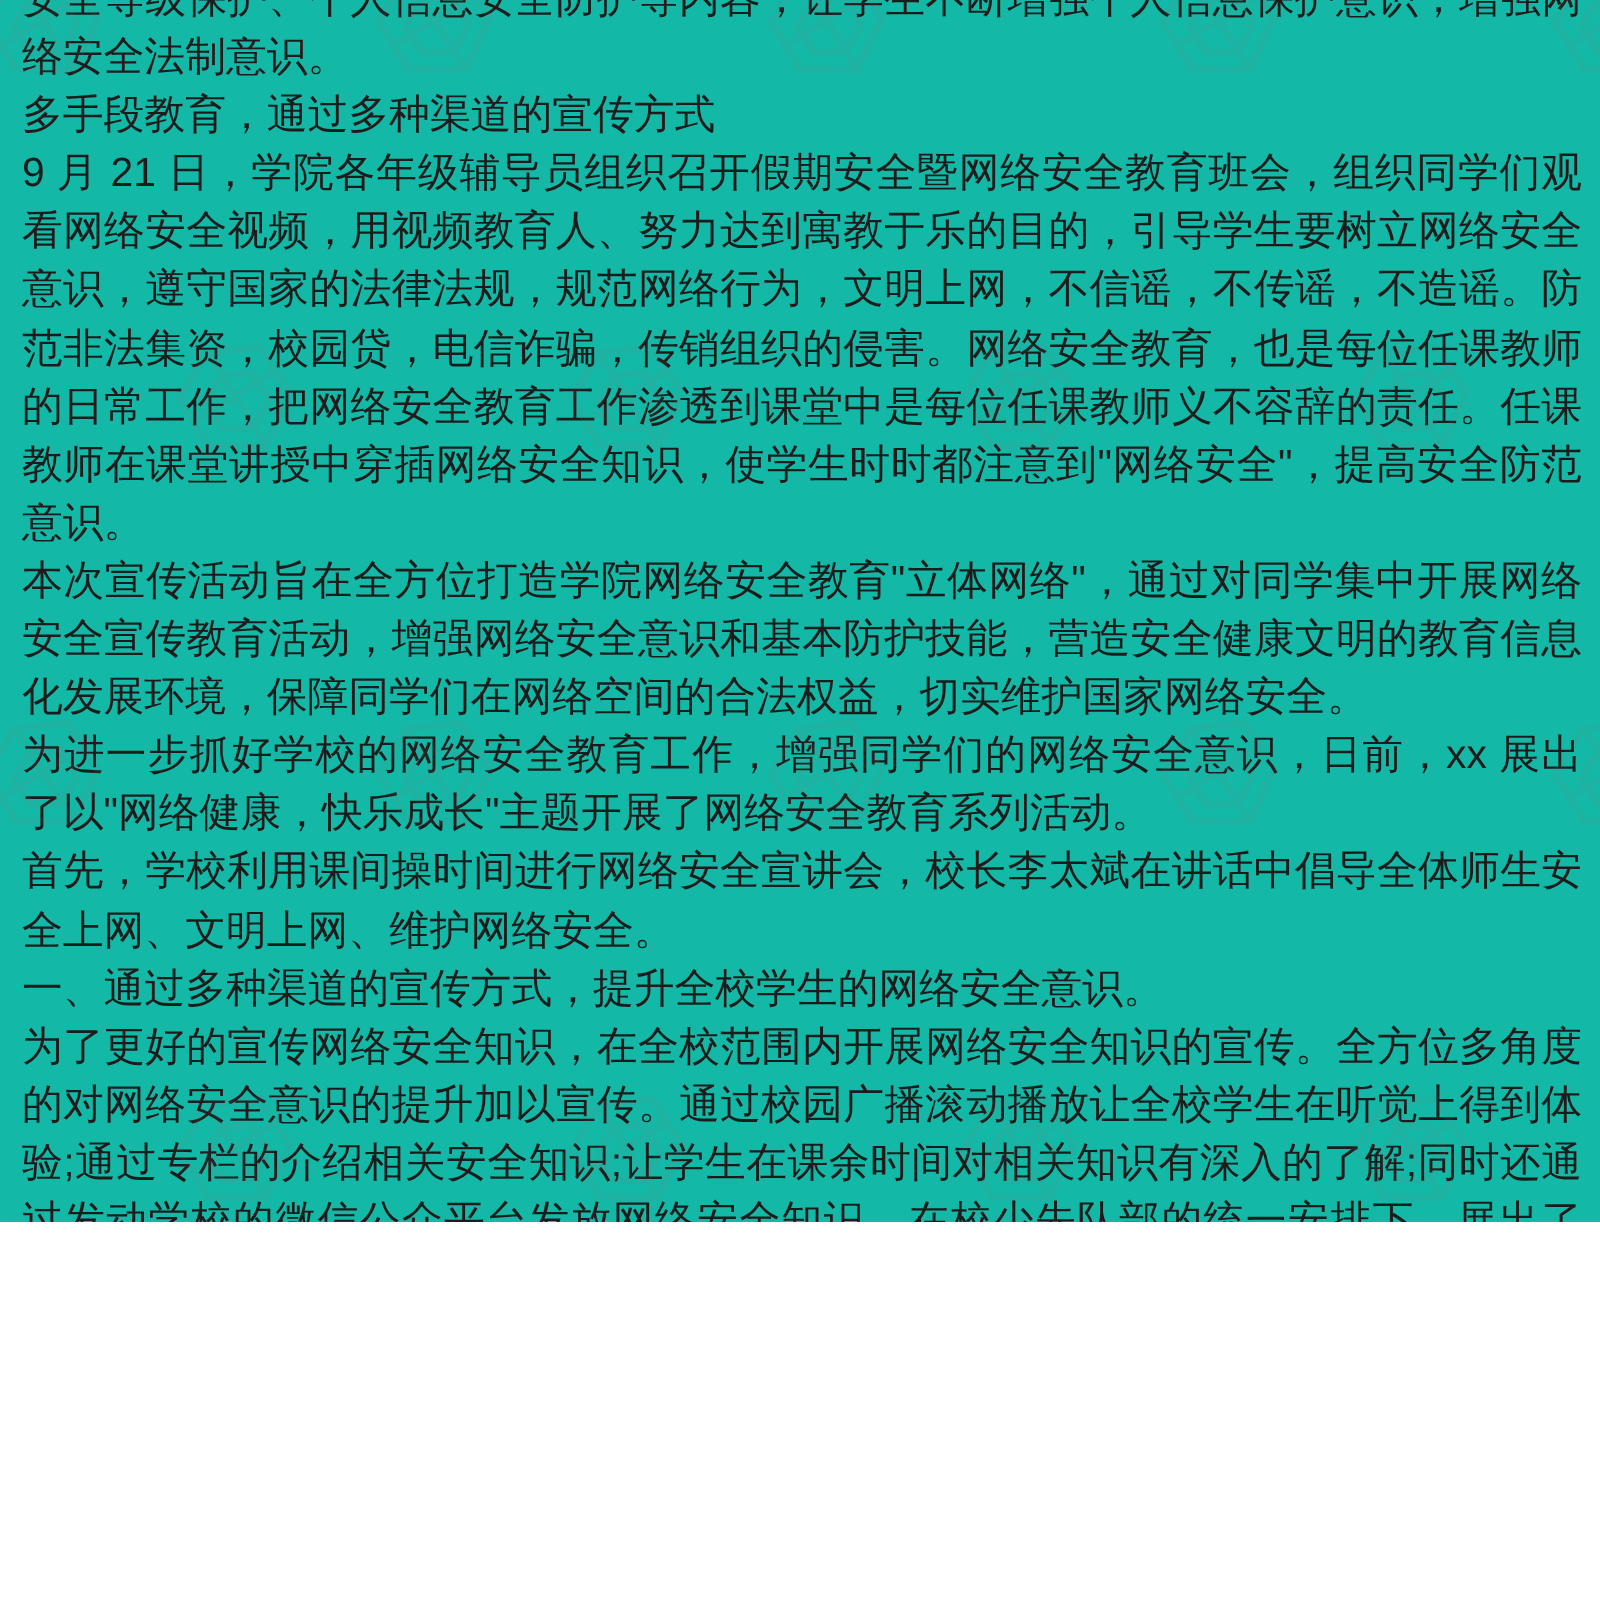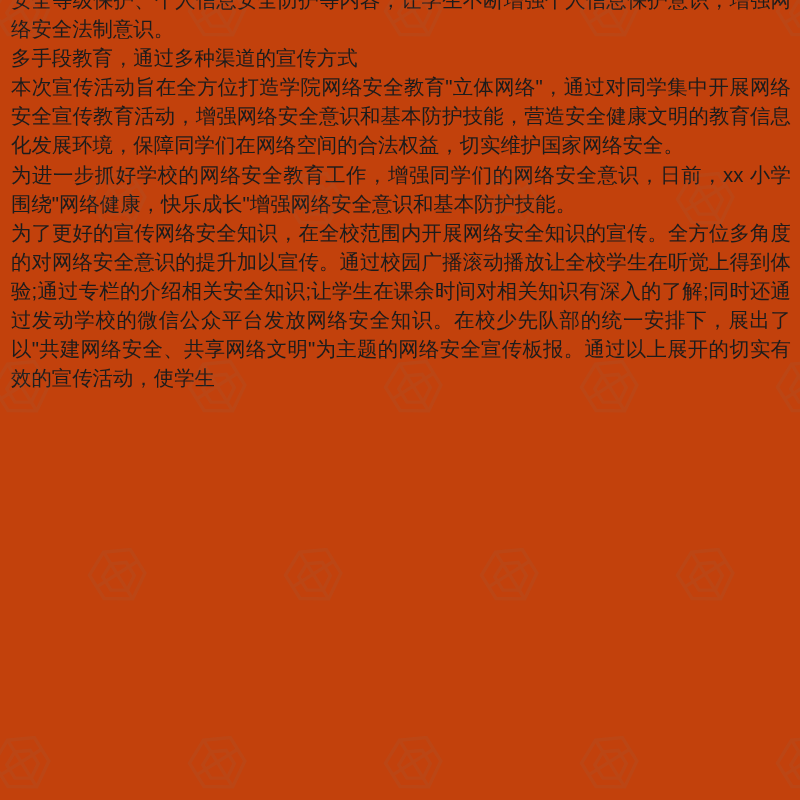--- a/index.html
+++ b/index.html
@@ -3,23 +3,23 @@
 <meta charset="utf-8">
 <style>
   html, body {
     margin: 0;
     padding: 0;
     background: #ffffff;
   }
   #page {
     position: relative;
     width: 800px;
-    height: 800px;
+    height: 611px;
     overflow: hidden;
-    background: #c2410c;
+    background: #14b8a6;
   }
 
   
   #watermark-layer {
     position: absolute;
     inset: 0;
     pointer-events: none;
     z-index: 2;
     overflow: hidden;
   }
@@ -58,22 +58,25 @@
   .para { text-align-last: left; }
 </style>
 </head>
 <body>
 
 <div id="page">
 
   <div id="doc-body">
     <p class="para">安全等级保护、个人信息安全防护等内容，让学生不断增强个人信息保护意识，增强网络安全法制意识。</p>
     <p class="para">多手段教育，通过多种渠道的宣传方式</p>
+    <p class="para">9 月 21 日，学院各年级辅导员组织召开假期安全暨网络安全教育班会，组织同学们观看网络安全视频，用视频教育人、努力达到寓教于乐的目的，引导学生要树立网络安全意识，遵守国家的法律法规，规范网络行为，文明上网，不信谣，不传谣，不造谣。防范非法集资，校园贷，电信诈骗，传销组织的侵害。网络安全教育，也是每位任课教师的日常工作，把网络安全教育工作渗透到课堂中是每位任课教师义不容辞的责任。任课教师在课堂讲授中穿插网络安全知识，使学生时时都注意到"网络安全"，提高安全防范意识。</p>
     <p class="para">本次宣传活动旨在全方位打造学院网络安全教育"立体网络"，通过对同学集中开展网络安全宣传教育活动，增强网络安全意识和基本防护技能，营造安全健康文明的教育信息化发展环境，保障同学们在网络空间的合法权益，切实维护国家网络安全。</p>
-    <p class="para">为进一步抓好学校的网络安全教育工作，增强同学们的网络安全意识，日前，xx 小学围绕"网络健康，快乐成长"增强网络安全意识和基本防护技能。</p>
+    <p class="para">为进一步抓好学校的网络安全教育工作，增强同学们的网络安全意识，日前，xx 展出了以"网络健康，快乐成长"主题开展了网络安全教育系列活动。</p>
+    <p class="para">首先，学校利用课间操时间进行网络安全宣讲会，校长李太斌在讲话中倡导全体师生安全上网、文明上网、维护网络安全。</p>
+    <p class="para">一、通过多种渠道的宣传方式，提升全校学生的网络安全意识。</p>
     <p class="para">为了更好的宣传网络安全知识，在全校范围内开展网络安全知识的宣传。全方位多角度的对网络安全意识的提升加以宣传。通过校园广播滚动播放让全校学生在听觉上得到体验;通过专栏的介绍相关安全知识;让学生在课余时间对相关知识有深入的了解;同时还通过发动学校的微信公众平台发放网络安全知识。在校少先队部的统一安排下，展出了以"共建网络安全、共享网络文明"为主题的网络安全宣传板报。通过以上展开的切实有效的宣传活动，使学生</p>
   </div>
 
   <div id="watermark-layer">
       <div class="wm" style="left: -20px; top: -30px; opacity: 0.085;">
         <svg viewBox="0 0 100 100" xmlns="http://www.w3.org/2000/svg">
           <g fill="none" stroke="#7a7a7a" stroke-width="4" transform="rotate(-32 50 50)">
             <path d="M22 30 L50 16 L78 30 L78 62 L50 80 L22 62 Z"></path>
             <path d="M34 40 L50 32 L66 40 L66 58 L50 68 L34 58 Z"></path>
             <path d="M50 16 L50 80"></path>

